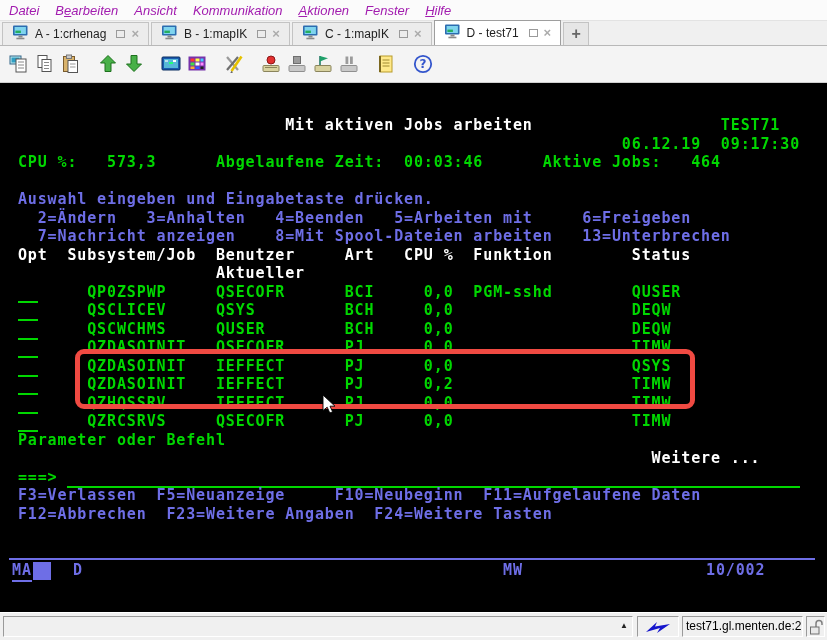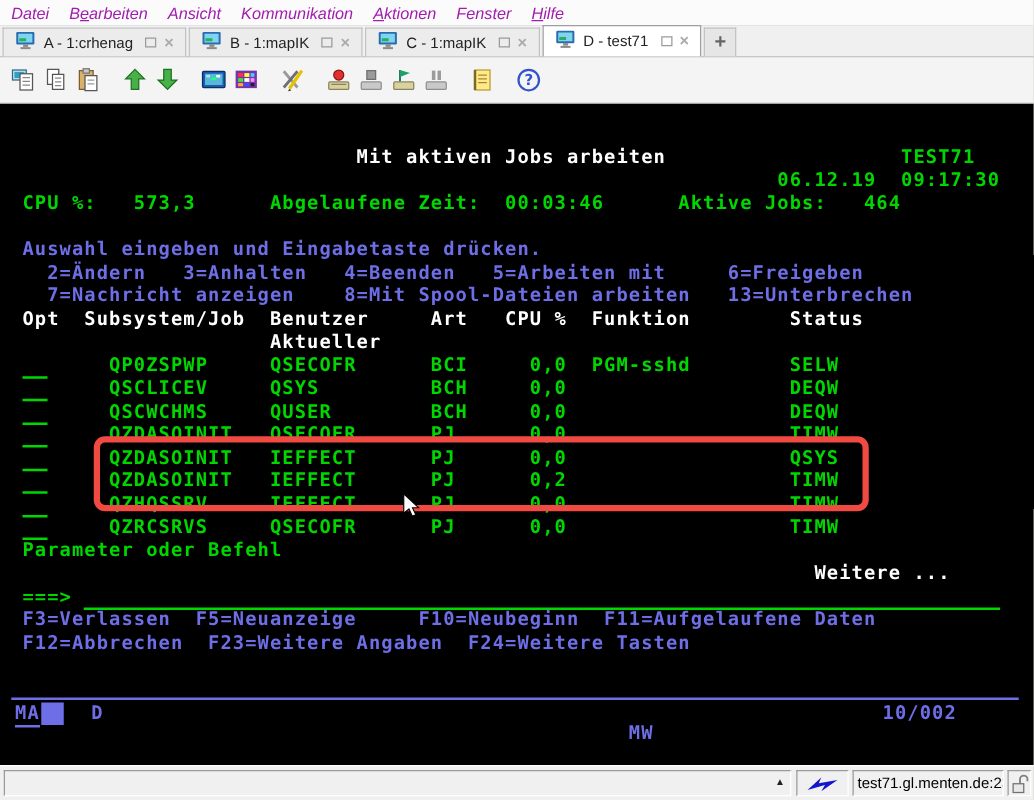--- a/index.html
+++ b/index.html
@@ -43,21 +43,21 @@
   .c-blue  { color:var(--b,#6e6ee6); }
   .c-white { color:#ffffff; }
   .u { border-bottom:2px solid currentColor; }
 
   .oia-sep { position:absolute; left:9px; top:475px; width:806px; height:2px; background:var(--b,#6e6ee6); }
   .oia { position:absolute; left:0; top:478px; width:100%; height:20px; color:var(--b,#6e6ee6);padding-left:10px; }
   .oia span { position:absolute; }
   .oia .ma { left:12px; border-bottom:2px solid currentColor; }
   .oia .cursor-block { left:33px; top:1px; width:18px; height:18px; background:var(--b,#6e6ee6); }
   .oia .sess { left:73px; }
-  .oia .mw { left:503px;margin-top:16px; }
+  .oia .mw { left:503px; }
   .oia .pos { left:706px; }
 
   .redbox { position:absolute; left:75px; top:266px; width:620px; height:60px;
             border:5px solid var(--red,#f04a42); border-radius:9px; z-index:5; }
   .mouse-cursor { position:absolute; left:322px; top:312px; z-index:6; }
 
   
   .statusbar { height:28px; background:#f0f0f0; border-top:1px solid #ffffff; position:relative; }
   .sb-panel { position:absolute; top:3px; height:21px; background:#f0f0f0;
               border:1px solid; border-color:#9a9a9a #ffffff #ffffff #9a9a9a; }
@@ -261,21 +261,21 @@
     <div class="lines">
         <div class="tline"><span class="c-white">                            Mit aktiven Jobs arbeiten</span><span class="c-green">                   TEST71</span></div>
         <div class="tline"><span class="c-green">                                                              06.12.19  09:17:30</span></div>
         <div class="tline"><span class="c-green"> CPU %:   573,3      Abgelaufene Zeit:  00:03:46      Aktive Jobs:   464</span></div>
         <div class="tline"></div>
         <div class="tline"><span class="c-blue"> Auswahl eingeben und Eingabetaste drücken.</span></div>
         <div class="tline"><span class="c-blue">   2=Ändern   3=Anhalten   4=Beenden   5=Arbeiten mit     6=Freigeben</span></div>
         <div class="tline"><span class="c-blue">   7=Nachricht anzeigen    8=Mit Spool-Dateien arbeiten   13=Unterbrechen</span></div>
         <div class="tline"><span class="c-white"> Opt  Subsystem/Job  Benutzer     Art   CPU %  Funktion        Status</span></div>
         <div class="tline"><span class="c-white">                     Aktueller</span></div>
-        <div class="tline"><span class="c-green"> </span><span class="c-green u">  </span><span class="c-green">     QP0ZSPWP     QSECOFR      BCI     0,0  PGM-sshd        SELW</span></div>
+        <div class="tline"><span class="c-green"> </span><span class="c-green u">  </span><span class="c-green">     QP0ZSPWP     QSECOFR      BCI     0,0  PGM-sshd        QUSER</span></div>
         <div class="tline"><span class="c-green"> </span><span class="c-green u">  </span><span class="c-green">     QSCLICEV     QSYS         BCH     0,0                  DEQW</span></div>
         <div class="tline"><span class="c-green"> </span><span class="c-green u">  </span><span class="c-green">     QSCWCHMS     QUSER        BCH     0,0                  DEQW</span></div>
         <div class="tline"><span class="c-green"> </span><span class="c-green u">  </span><span class="c-green">     QZDASOINIT   QSECOFR      PJ      0,0                  TIMW</span></div>
         <div class="tline"><span class="c-green"> </span><span class="c-green u">  </span><span class="c-green">     QZDASOINIT   IEFFECT      PJ      0,0                  QSYS</span></div>
         <div class="tline"><span class="c-green"> </span><span class="c-green u">  </span><span class="c-green">     QZDASOINIT   IEFFECT      PJ      0,2                  TIMW</span></div>
         <div class="tline"><span class="c-green"> </span><span class="c-green u">  </span><span class="c-green">     QZHQSSRV     IEFFECT      PJ      0,0                  TIMW</span></div>
         <div class="tline"><span class="c-green"> </span><span class="c-green u">  </span><span class="c-green">     QZRCSRVS     QSECOFR      PJ      0,0                  TIMW</span></div>
         <div class="tline"><span class="c-green"> Parameter oder Befehl</span></div>
         <div class="tline"><span class="c-white">                                                                 Weitere ...</span></div>
         <div class="tline"><span class="c-green"> ===&gt; </span><span class="c-green u">                                                                          </span></div>

